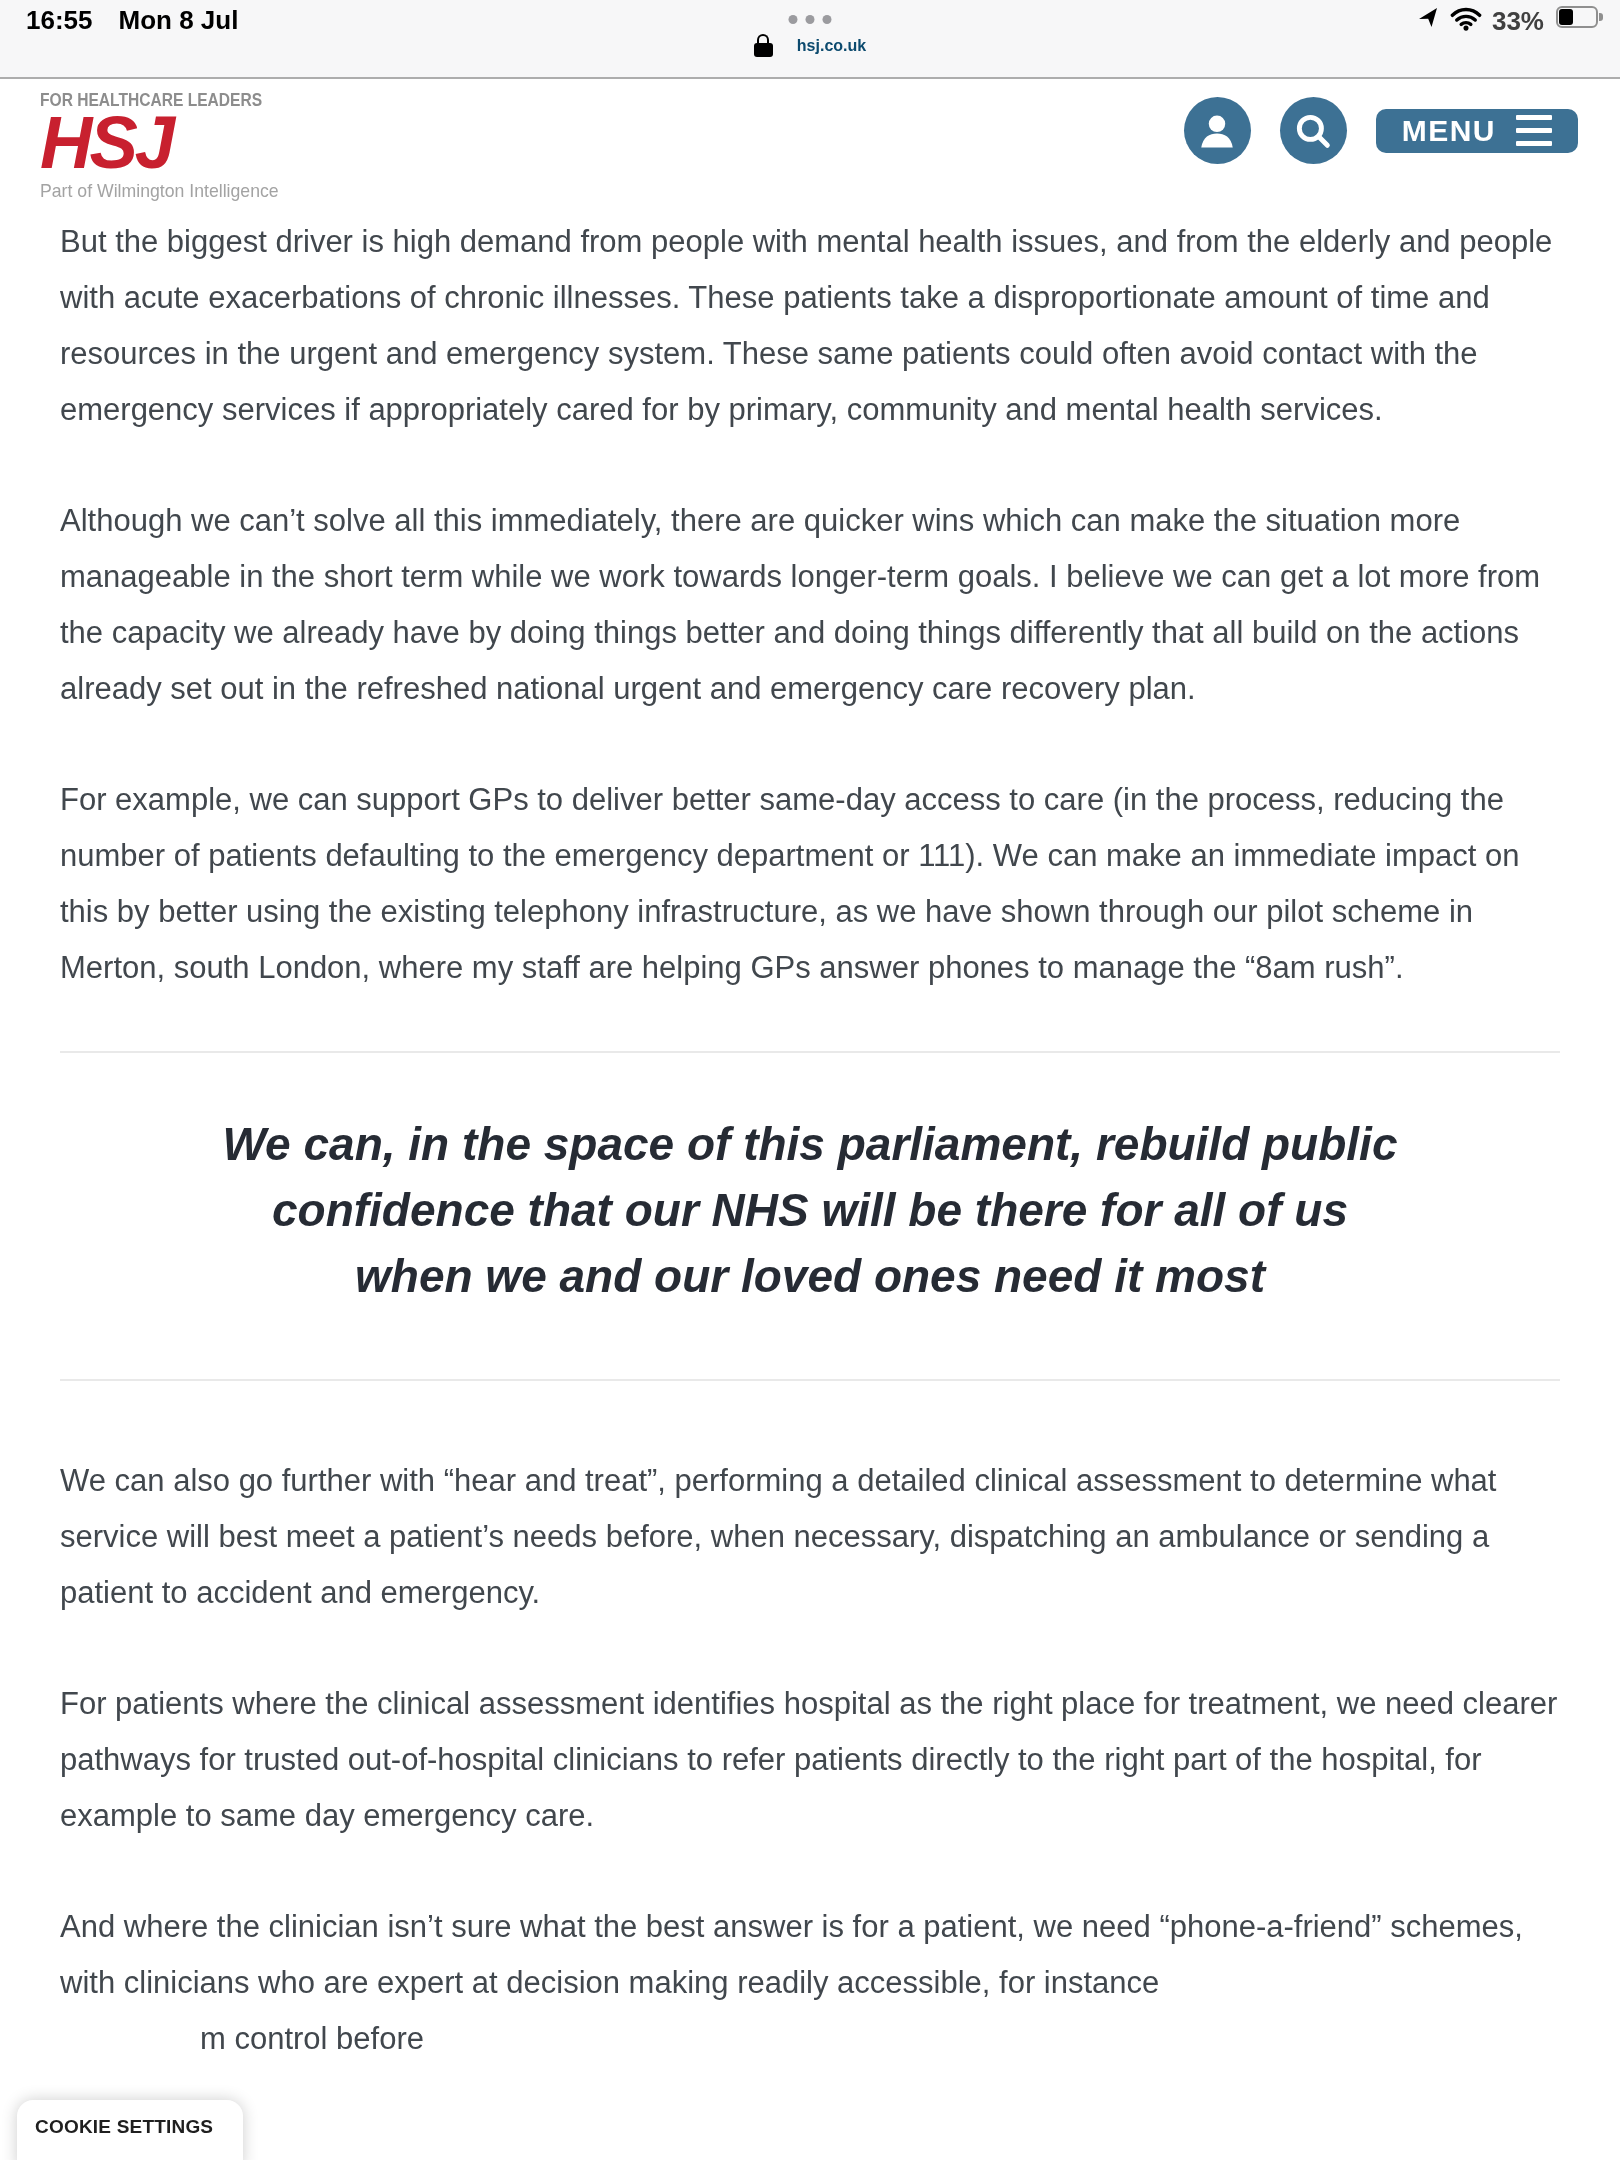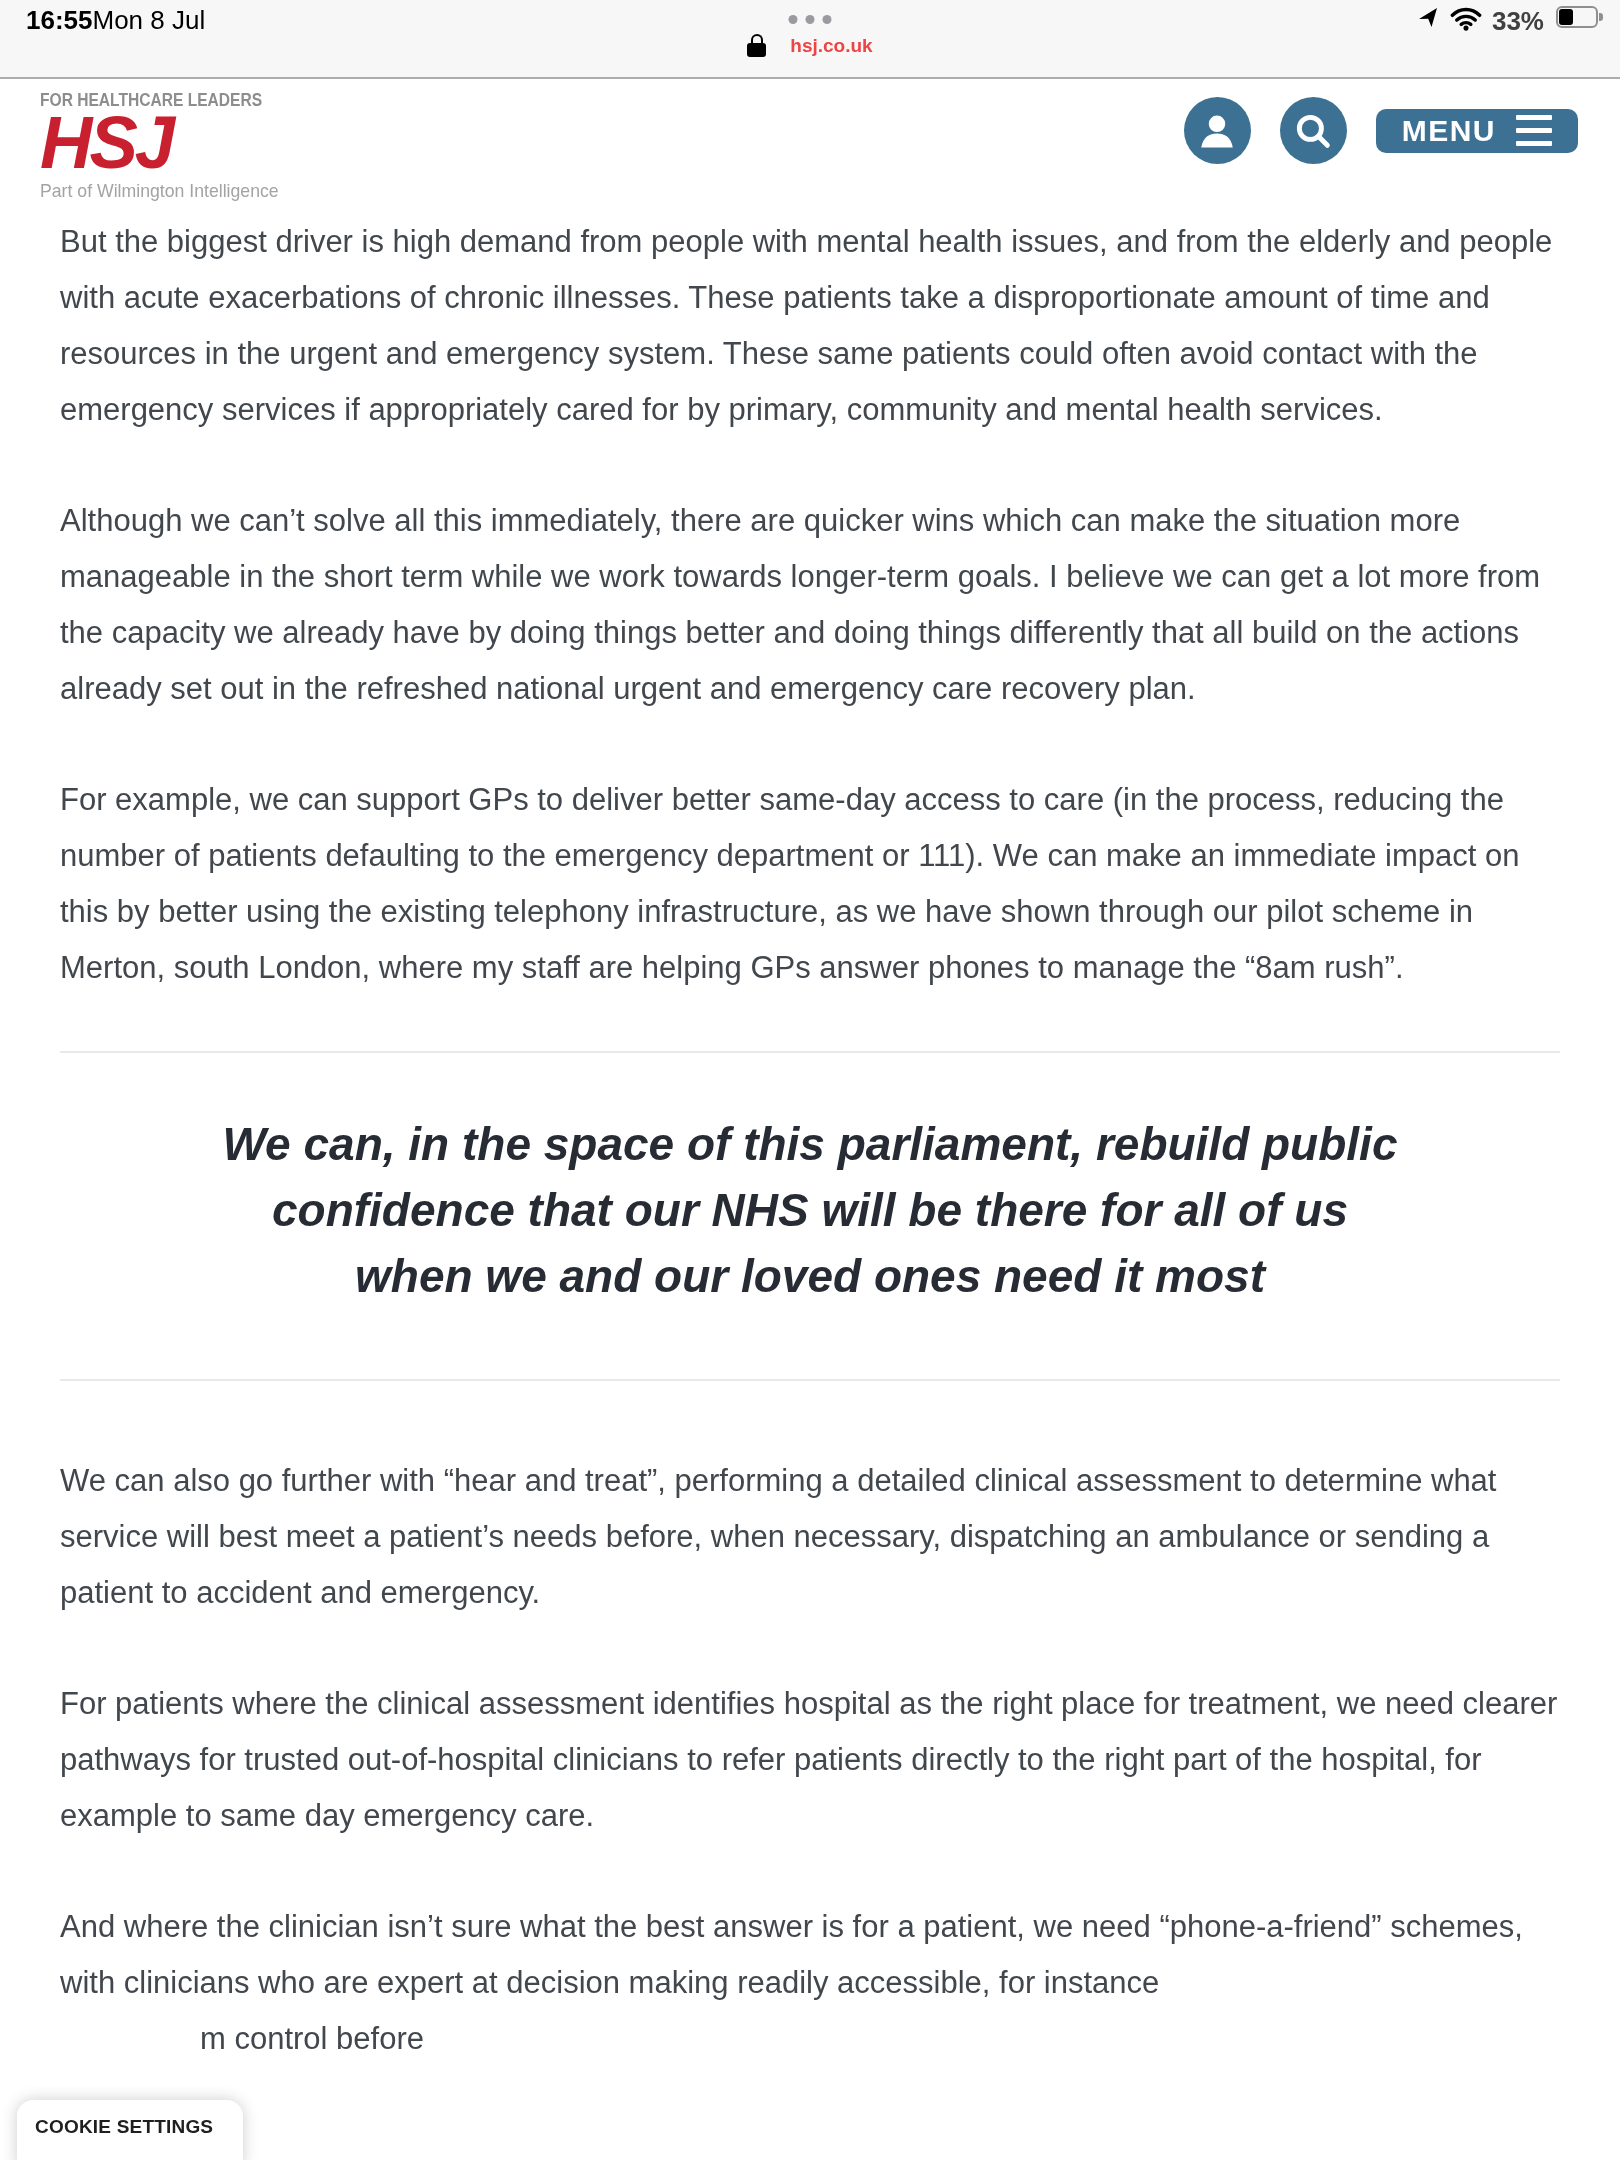--- a/index.html
+++ b/index.html
@@ -17,21 +17,21 @@
     position: absolute; top: 0; left: 0; width: 1620px; height: 79px;
     background: #f7f7f8;
     border-bottom: 2px solid #adadad;
     z-index: 10;
   }
   .time-date {
     position: absolute; left: 26px; top: 5px;
     font-size: 26px; color: #000;
   }
   .time-date .time { font-weight: 700; }
-  .time-date .date { font-weight: 400; }
+  .time-date .date { font-weight: 700; margin-left: 26px; }
 
   .mt-dots {
     position: absolute; left: 50%; top: 15px; transform: translateX(-50%);
     display: flex; gap: 8px;
   }
   .mt-dots i { width: 9px; height: 9px; border-radius: 50%; background: #9b9b9f; }
 
   .status-right {
     position: absolute; right: 22px; top: 6px;
     display: flex; align-items: flex-start; gap: 10px;
@@ -48,21 +48,21 @@
     background: #000; border-radius: 3px;
   }
   .battery .nub {
     position: absolute; right: -5px; top: 7px; width: 4px; height: 8px;
     background: #8f8f8f; border-radius: 0 3px 3px 0;
   }
 
   .url-row {
     position: absolute; left: 0; top: 34px; width: 100%;
     display: flex; justify-content: center; align-items: center; gap: 24px;
-    font-size: 19px; font-weight: 600; color: #ef4444;
+    font-size: 16px; font-weight: 600; color: #0c4a6e;
   }
   .lock { position: relative; width: 19px; height: 24px; }
   .lock .shackle {
     position: absolute; left: 3.5px; top: 0; width: 12px; height: 13px;
     border: 2.5px solid #000; border-bottom: none; border-radius: 7px 7px 0 0;
   }
   .lock .body {
     position: absolute; left: 0; top: 9px; width: 19px; height: 14px;
     background: #000; border-radius: 3px;
   }

